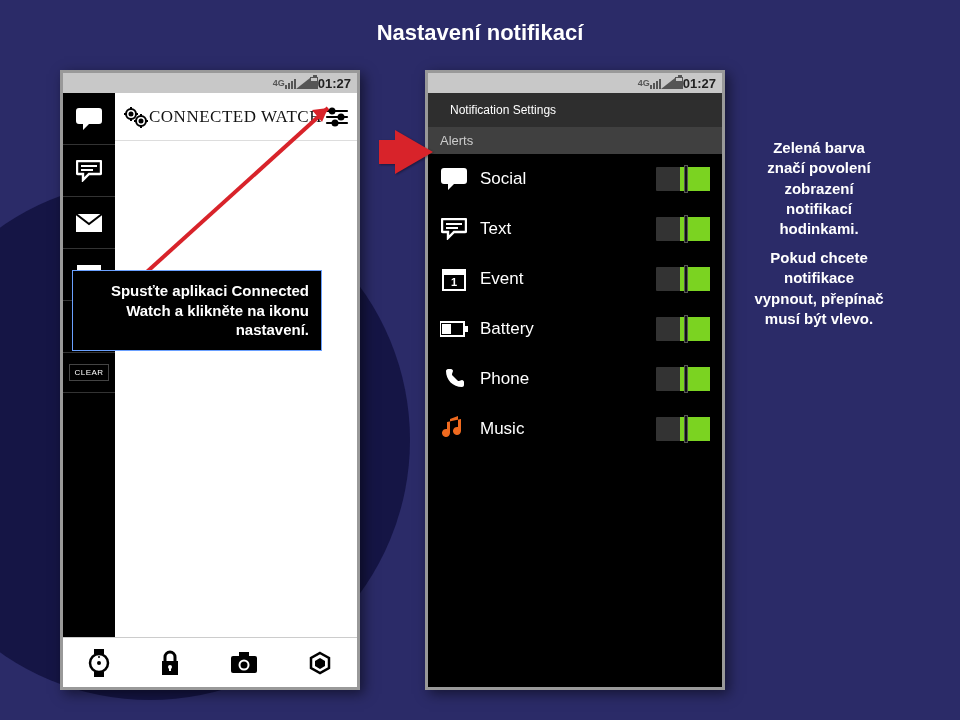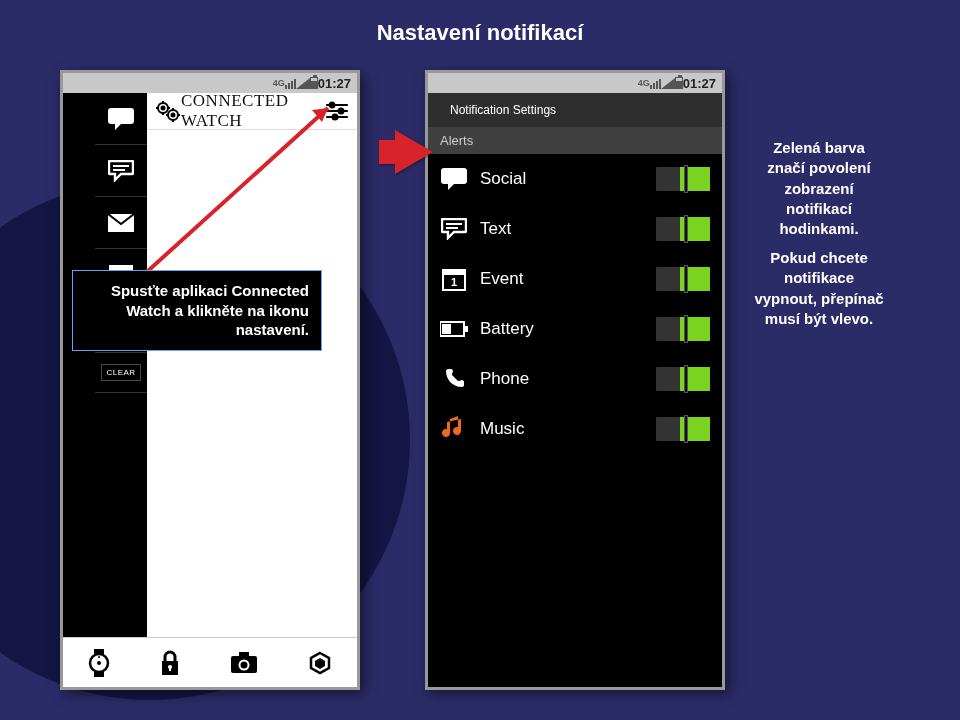--- a/index.html
+++ b/index.html
@@ -55,36 +55,36 @@
   .sig-box i:nth-child(1){height:4px;} .sig-box i:nth-child(2){height:6px;}
   .sig-box i:nth-child(3){height:8px;} .sig-box i:nth-child(4){height:10px;}
   .triangle{ width:0;height:0;border-style:solid;border-width:0 0 11px 14px;border-color:transparent transparent #555 transparent;}
   .batt { width:8px;height:12px;border:1px solid #555; position:relative; background:linear-gradient(to top,#555 70%, transparent 70%);}
   .batt::before{content:"";position:absolute;top:-3px;left:2px;width:4px;height:2px;background:#555;}
 
   
   .p1-body { display:flex; height:calc(100% - 20px - 50px); }
   .p1-sidebar{
     width:52px; background:#000;
-    display:flex; flex-direction:column;margin-left:32px;
+    display:flex; flex-direction:column;
   }
   .p1-sidebar .sb-item{
     height:52px; display:flex; align-items:center; justify-content:center;
     border-bottom:1px solid #333;
   }
   .p1-sidebar .sb-item.clear{height:40px;}
   .p1-sidebar .sb-item.clear span{
     font-size:8px; color:#fff; border:1px solid #444; padding:3px 4px; letter-spacing:0.5px;
   }
   .icon { display:inline-flex; }
   .p1-main{
     flex:1; background:#fff; position:relative;
   }
   .p1-header{
-    height:37px; display:flex; align-items:center;
+    height:48px; display:flex; align-items:center;
     border-bottom:1px solid #ddd;
     padding:0 8px;
     gap:0;
   }
   .p1-header .gear{ color:#000; }
   .p1-header .title{
     flex:1; font-family: "Times New Roman", serif;
     font-size:17px; letter-spacing:0.5px; color:#111;
   }
   .sliders-icon{ color:#000; }

